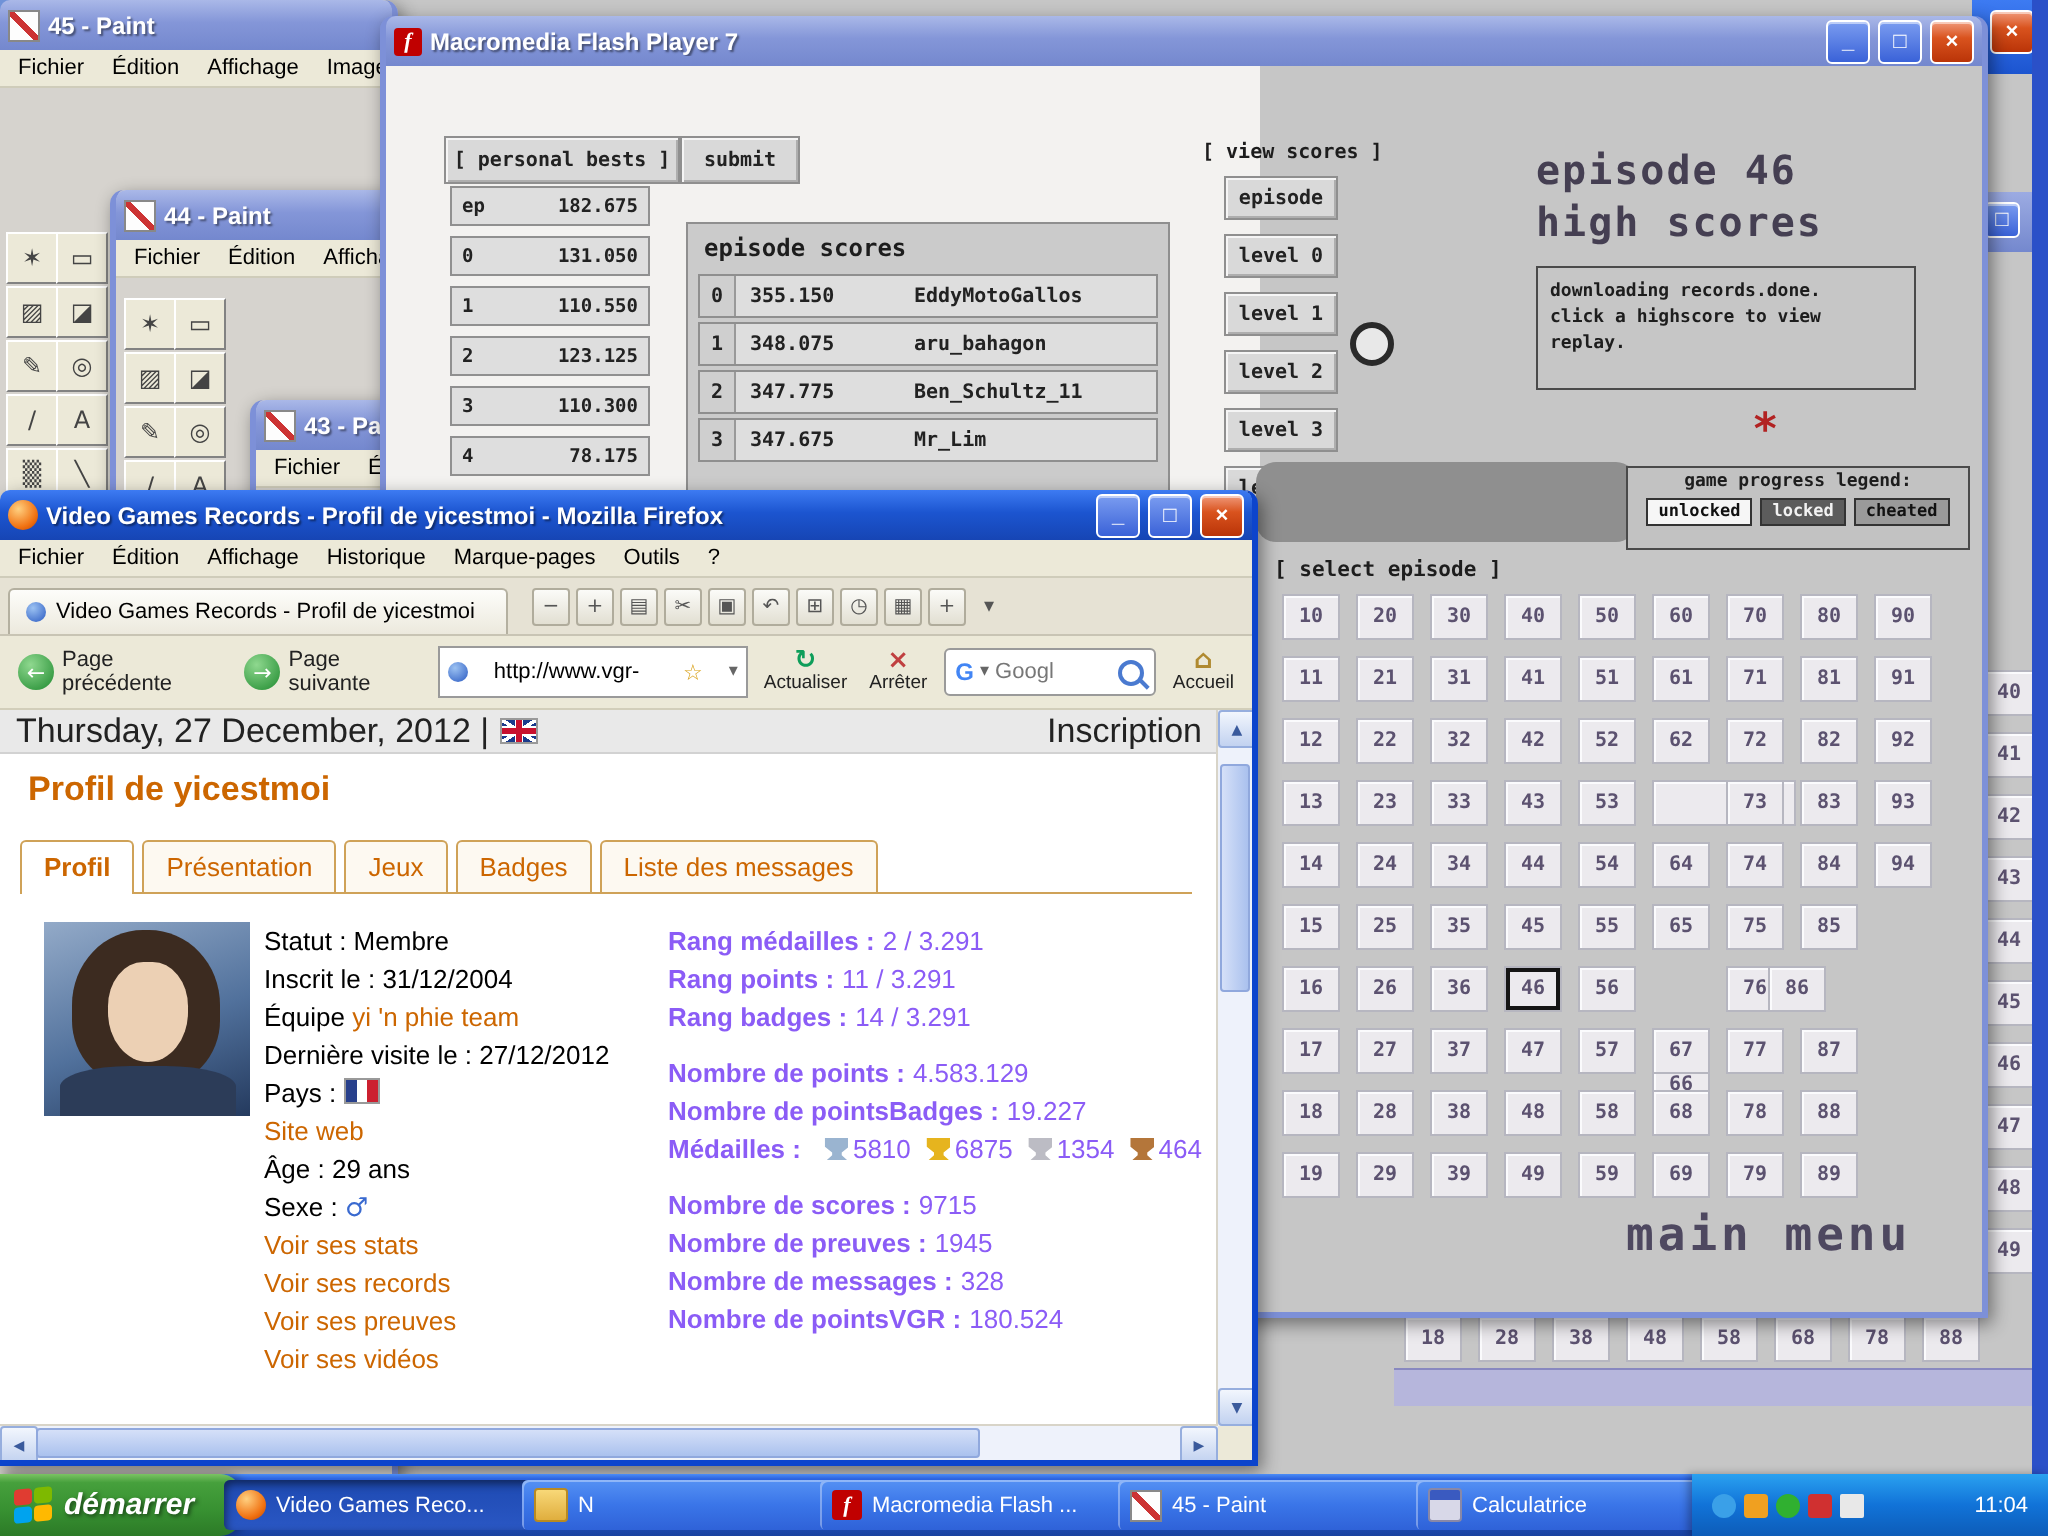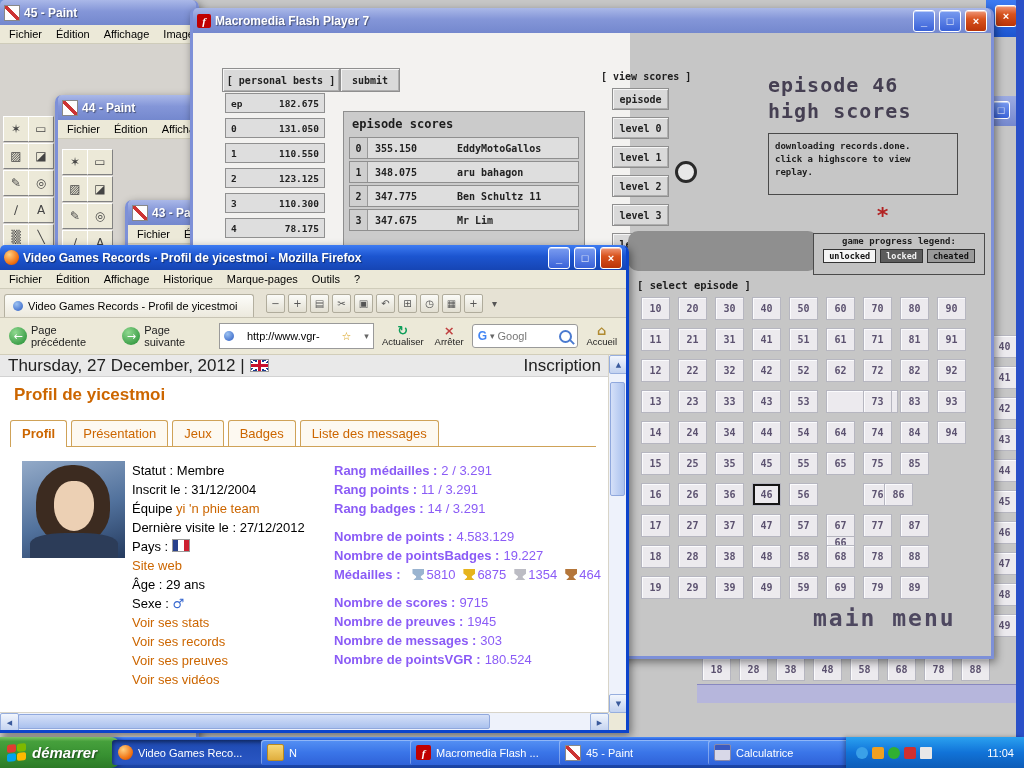--- a/index.html
+++ b/index.html
@@ -589,21 +589,21 @@
           <div class="sline"><b>Rang badges :</b><span>14 / 3.291</span></div>
           <div class="gap9"></div>
           <div class="sline"><b>Nombre de points :</b><span>4.583.129</span></div>
           <div class="sline"><b>Nombre de pointsBadges :</b><span>19.227</span></div>
           <div class="sline">
             <b>Médailles :</b><span class="medal" style="background: rgb(154, 180, 208);"></span><span>5810</span><span class="medal" style="background: rgb(230, 180, 30);"></span><span>6875</span><span class="medal" style="background: rgb(188, 188, 196);"></span><span>1354</span><span class="medal" style="background: rgb(180, 118, 58);"></span><span>464</span>
           </div>
           <div class="gap9"></div>
           <div class="sline"><b>Nombre de scores :</b><span>9715</span></div>
           <div class="sline"><b>Nombre de preuves :</b><span>1945</span></div>
-          <div class="sline"><b>Nombre de messages :</b><span>303</span></div>
+          <div class="sline"><b>Nombre de messages :</b><span>328</span></div>
           <div class="sline"><b>Nombre de pointsVGR :</b><span>180.524</span></div>
         </div>
       </div>
       <div class="sbv">
         <span class="sba" style="top:0;left:0;">
             <span>▲</span>
           </span>
         <span class="sbthumb" style="left:1px;right:1px;top:27px;height:112px;"></span>
         <span class="sba" style="bottom:0;left:0;">
             <span>▼</span>

